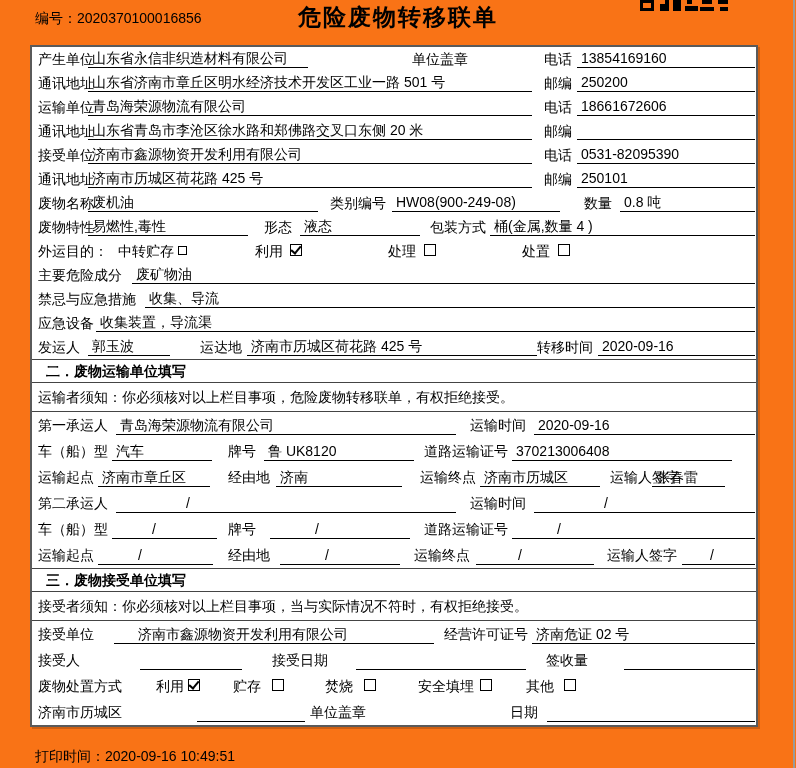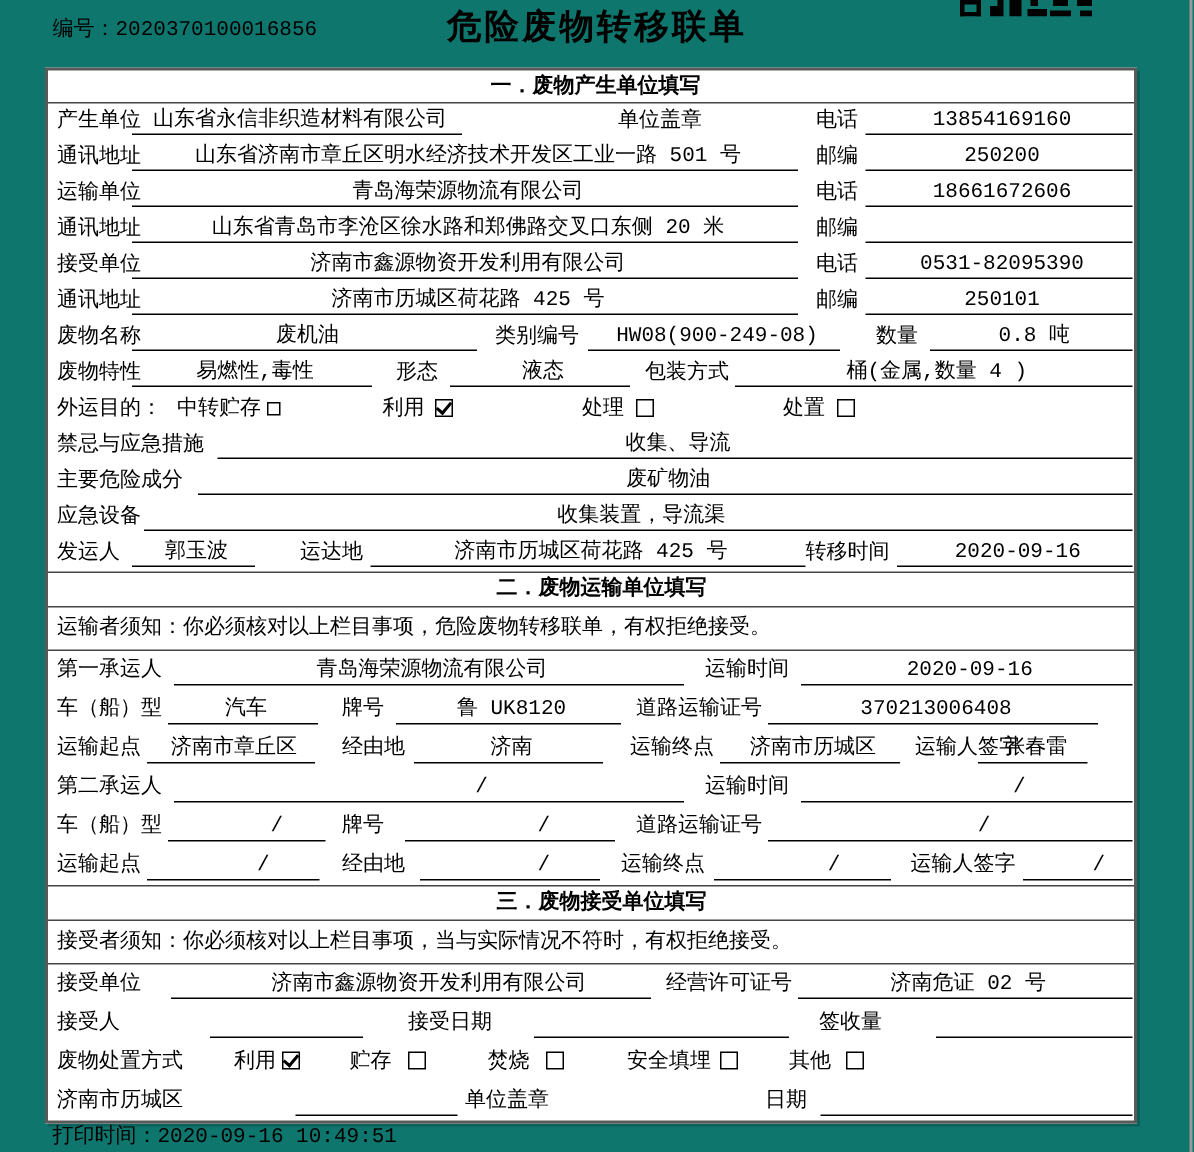--- a/index.html
+++ b/index.html
@@ -1,17 +1,17 @@
 <!DOCTYPE html>
 <html><head>
 <meta charset="utf-8">
 <style>
   html,body{margin:0;padding:0;background:#fff;}
-  .doc{position:relative;width:796px;height:768px;background:#0f766e;overflow:hidden;
-       font-family:Liberation Mono, monospace;font-size:14px;color:#000;text-align:center;}
+  .doc{position:relative;width:796px;height:768px;background:#f97316;overflow:hidden;
+       font-family:Liberation Sans, sans-serif;font-size:14px;color:#000;}
   .hdr-serial{position:absolute;left:35px;top:10px;white-space:nowrap;}
   .hdr-title{position:absolute;left:50%;top:2px;transform:translateX(-50%);
              font-size:23px;font-weight:bold;letter-spacing:2px;white-space:nowrap;}
   .qr{position:absolute;left:640px;top:0;width:88px;height:11px;}
   .page-edge{position:absolute;right:1px;top:0;width:2px;height:768px;background:#9a9a9a;}
   .tbl{position:absolute;left:30px;top:45px;width:728px;border:2px solid #5a5a5a;
        background:#fff;box-sizing:border-box;box-shadow:2px 2px 0 rgba(0,0,0,0.18);}
   .sec-hd{height:22px;line-height:22px;font-weight:bold;padding-left:6px;
           border-bottom:1px solid #444;box-sizing:border-box;}
   .sec-hd.mid{border-top:1px solid #444;height:24px;line-height:22px;padding-left:14px;}
@@ -50,21 +50,20 @@
       <rect x="62" y="0" width="10" height="4" fill="#000"></rect>
     <rect x="60" y="7" width="14" height="4" fill="#000"></rect>
       <rect x="78" y="0" width="10" height="4" fill="#000"></rect>
     <rect x="80" y="7" width="8" height="4" fill="#000"></rect>
   </svg>
 
   <div class="page-edge"></div>
 
   <div class="tbl">
 
-    <div class="sec-hd">一．废物产生单位填写</div>
 
     <div class="row">
       <span class="lbl" style="left:6px">产生单位</span>
       <span class="uv" style="left:56px;width:220px">山东省永信非织造材料有限公司</span>
       <span class="lbl" style="left:380px">单位盖章</span>
       <span class="lbl" style="left:512px">电话</span>
       <span class="uv" style="left:545px;width:178px">13854169160</span>
     </div>
 
     <div class="row">
@@ -126,27 +125,27 @@
       <span class="cb small" style="left:146px"></span>
       <span class="lbl" style="left:223px">利用</span>
       <span class="cb checked" style="left:258px"></span>
       <span class="lbl" style="left:356px">处理</span>
       <span class="cb" style="left:392px"></span>
       <span class="lbl" style="left:490px">处置</span>
       <span class="cb" style="left:526px"></span>
     </div>
 
     <div class="row">
+      <span class="lbl" style="left:6px">主要危险成分</span>
+      <span class="uv" style="left:100px;width:623px">废矿物油</span>
+    </div>
+
+    <div class="row">
       <span class="lbl" style="left:6px">禁忌与应急措施</span>
       <span class="uv" style="left:113px;width:610px">收集、导流</span>
-    </div>
-
-    <div class="row">
-      <span class="lbl" style="left:6px">主要危险成分</span>
-      <span class="uv" style="left:100px;width:623px">废矿物油</span>
     </div>
 
     <div class="row">
       <span class="lbl" style="left:6px">应急设备</span>
       <span class="uv" style="left:64px;width:659px">收集装置，导流渠</span>
     </div>
 
     <div class="row">
       <span class="lbl" style="left:6px">发运人</span>
       <span class="uv" style="left:56px;width:82px">郭玉波</span>

